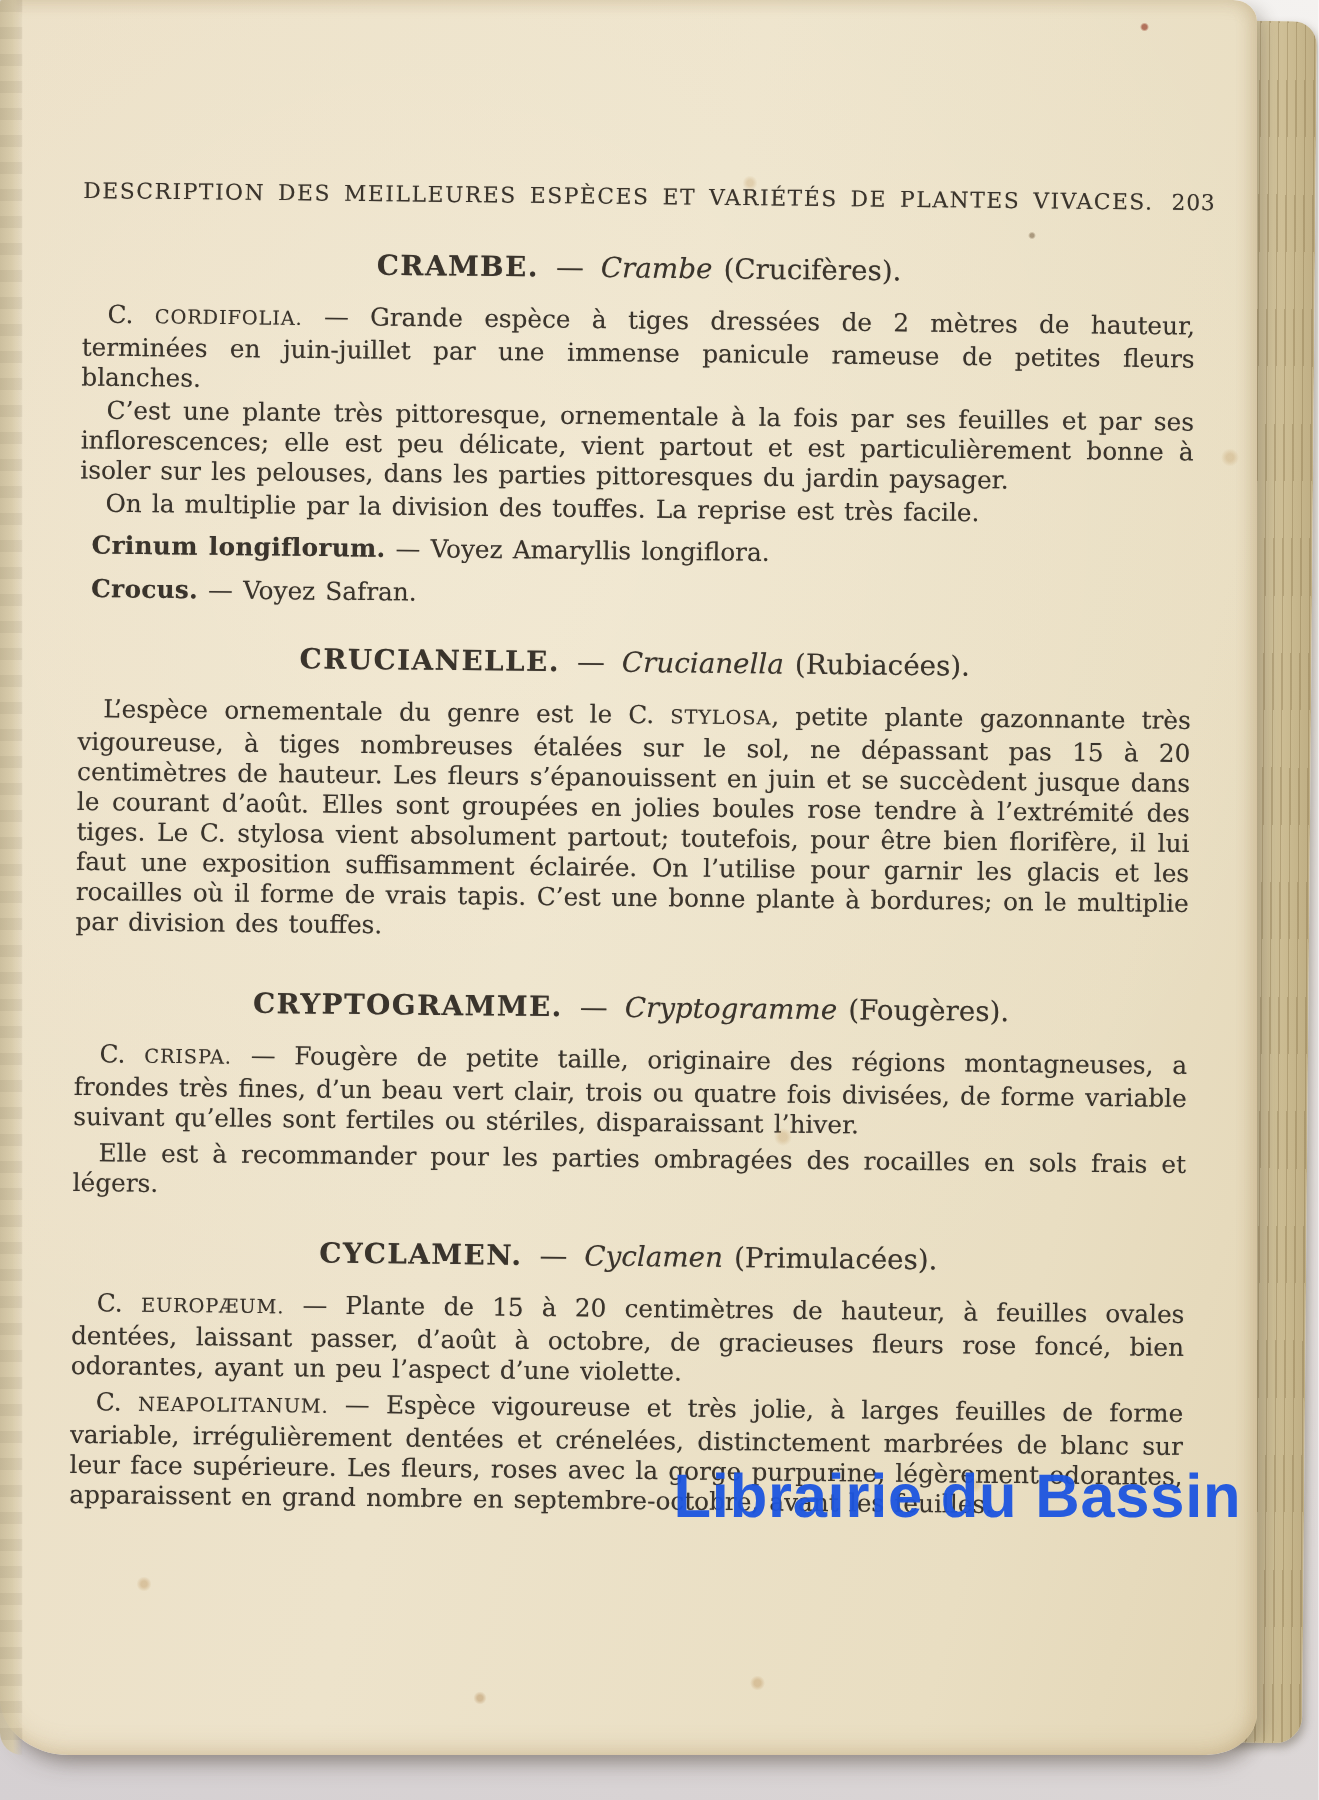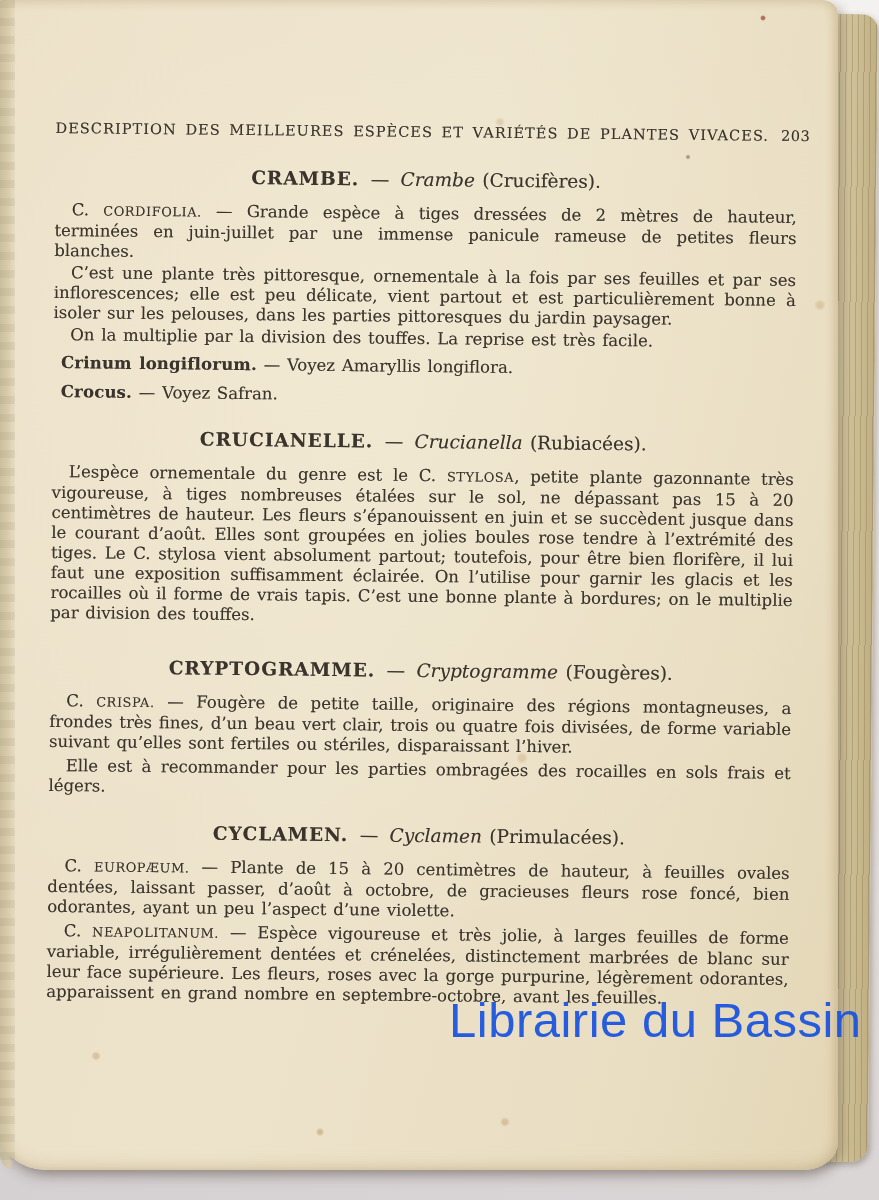--- a/index.html
+++ b/index.html
@@ -80,23 +80,23 @@
   .h-cyclamen{margin:24px 0 12px;}
   p.para{margin:2px 0 0;text-indent:17px;}
   p.para.first{margin-top:0;}
   p.para.gap{margin-top:4px;}
   p.xref{margin:8px 0 0;text-indent:8px;text-align:left;}
   p.xref.second{margin-top:9px;}
   .seg-n{}
   .seg-sc{text-transform:uppercase;font-size:.78em;letter-spacing:.6px;}
   .seg-b{font-weight:bold;letter-spacing:.2px;}
   .watermark{
-    position:absolute;left:449px;top:998px;
+    position:absolute;left:449px;top:975px;
     font-family:"Liberation Sans", sans-serif;
-    font-size:49px;line-height:44px;font-weight:400;
+    font-size:41px;line-height:44px;font-weight:700;
     letter-spacing:.5px;white-space:nowrap;opacity:.95;
   }
 </style>
 </head>
 <body>
 
 <div class="fore-edge"></div>
 
 <div class="page">
   <div class="content">

